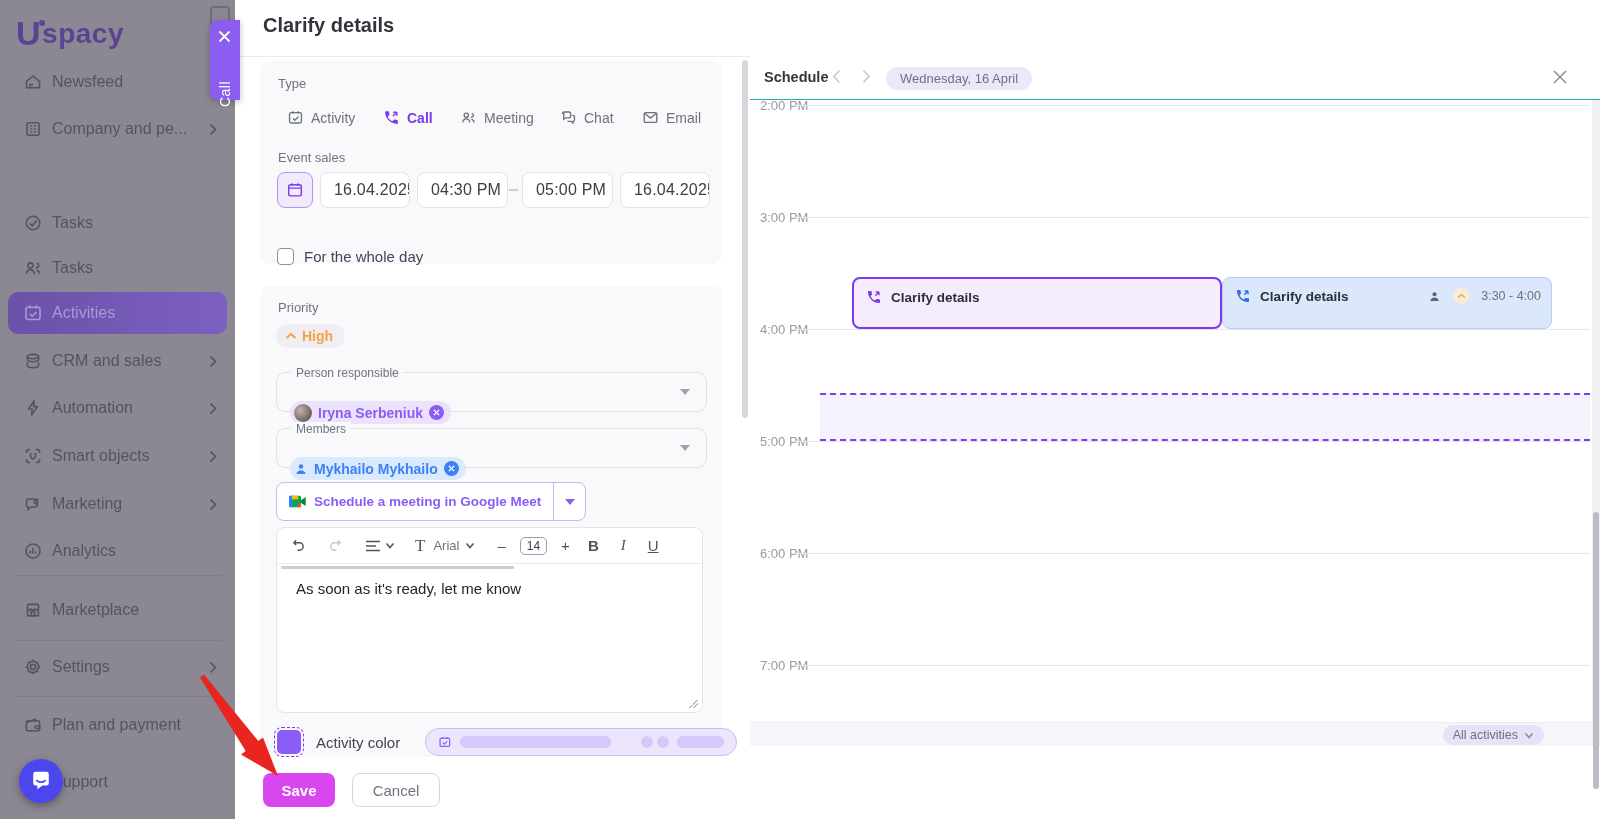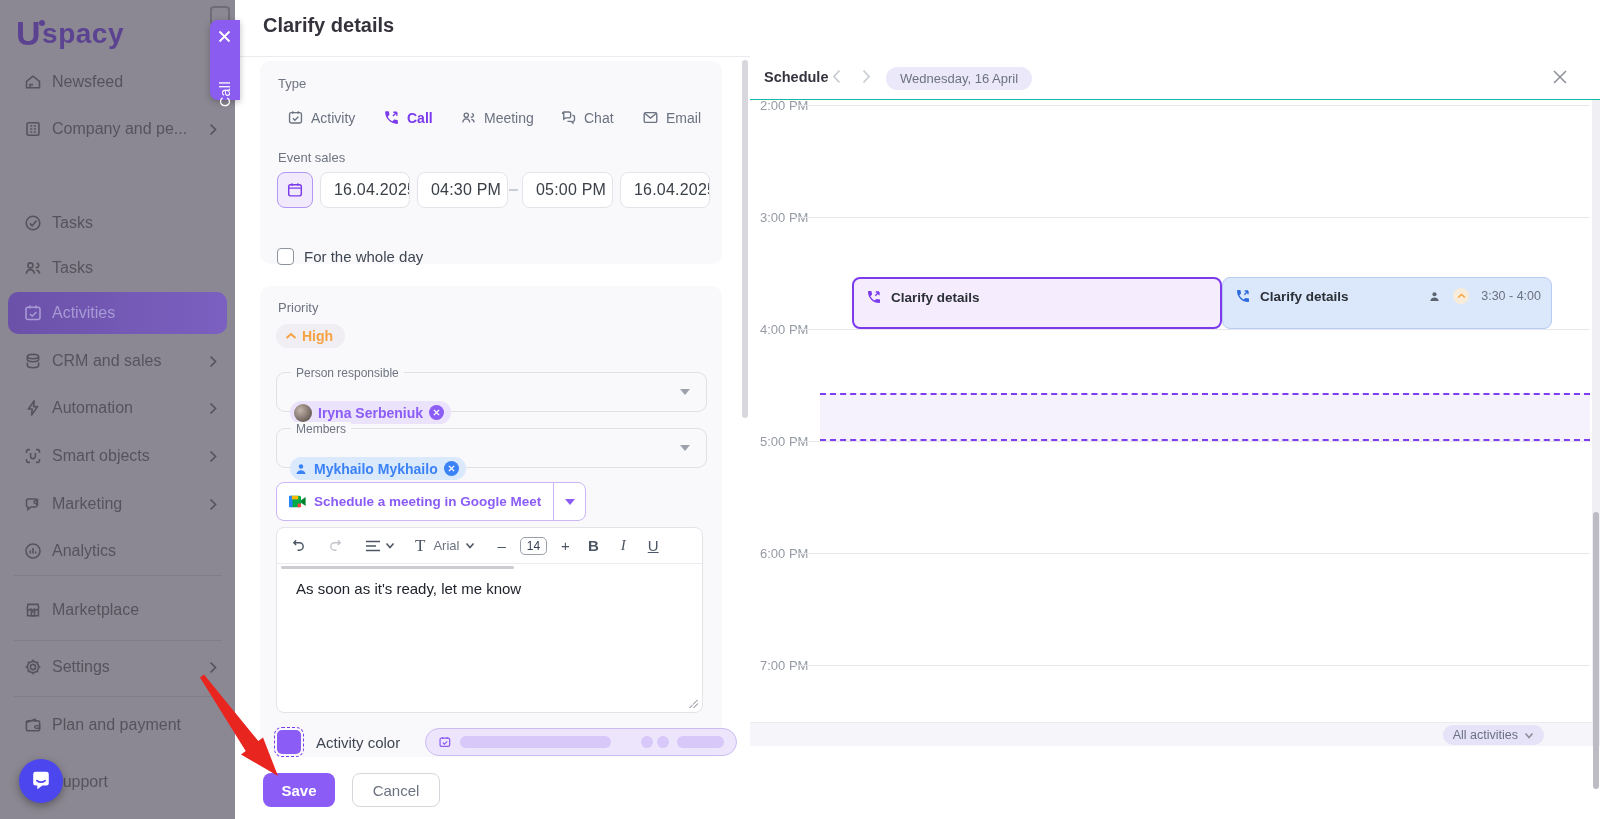--- a/index.html
+++ b/index.html
@@ -84,21 +84,21 @@
   .resize{ position:absolute; right:4px; bottom:4px; width:9px; height:9px;
            background:linear-gradient(135deg,transparent 50%, #b9bcc2 50%, #b9bcc2 58%, transparent 58%, transparent 72%, #b9bcc2 72%, #b9bcc2 80%, transparent 80%); }
   .color-row{ position:absolute; left:17px; top:444px; display:flex; align-items:center; }
   .swatch{ width:24px; height:24px; border-radius:5px; background:#8b5cf6; outline:1px dashed #7c3aed; outline-offset:2px; cursor:pointer;}
   .color-label{ margin-left:15px; font-size:15px; color:#3f4753; }
   .preview-pill{ position:absolute; left:148px; top:-2px; width:312px; height:28px; border:1px solid #cdbcf2; background:#ece5fc;
                  border-radius:14px; display:flex; align-items:center; padding:0 12px; gap:8px;}
   .sk{ background:#d7c8f9; border-radius:6px; height:12px; }
   .btn{ position:absolute; top:773px; height:34px; border-radius:8px; font-size:15px; font-weight:bold;
         display:flex; align-items:center; justify-content:center; cursor:pointer; font-family:inherit;}
-  .btn-save{ left:28px; width:72px; background:#8b5cf6; color:#fff; border:none;text-align:right; }
+  .btn-save{ left:28px; width:72px; background:#d946ef; color:#fff; border:none;text-align:right; }
   .btn-cancel{ left:117px; width:88px; background:#fff; color:#6b7280; border:1px solid #d5d7dc; font-weight:normal;}
   .form-scroll{ position:absolute; left:507px; top:60px; width:6px; height:358px; border-radius:3px; background:#d9d7de; }
   
   .sched{ position:absolute; left:515px; top:56px; width:850px; height:690px; background:#fff; }
   .sched-head{ position:absolute; left:0; top:0; width:100%; height:44px; border-bottom:1px solid #14b8a6; background:#fff; z-index:5;}
   .sched-title{ position:absolute; left:14px; top:13px; font-size:14.5px; font-weight:bold; color:#36333e; }
   .nav-arrow{ position:absolute; top:13px; color:#c9cdd4; cursor:pointer; display:flex;}
   .date-pill{ position:absolute; left:136px; top:11px; height:23px; padding:0 14px; border-radius:12px; background:#eae8f9;
               font-size:13px; color:#6d7280; display:flex; align-items:center; cursor:pointer;}
   .sched-close{ position:absolute; right:32px; top:13px; color:#8b8f98; cursor:pointer; display:flex;}

